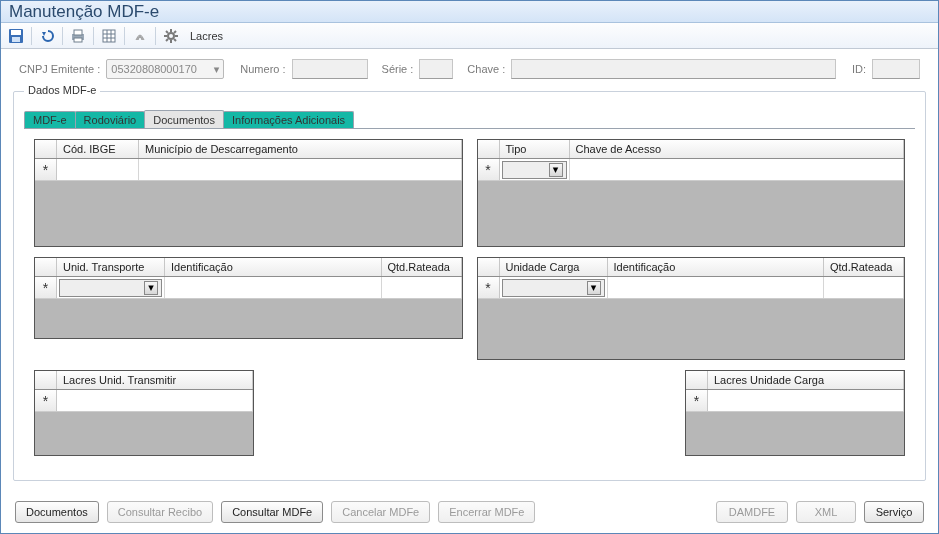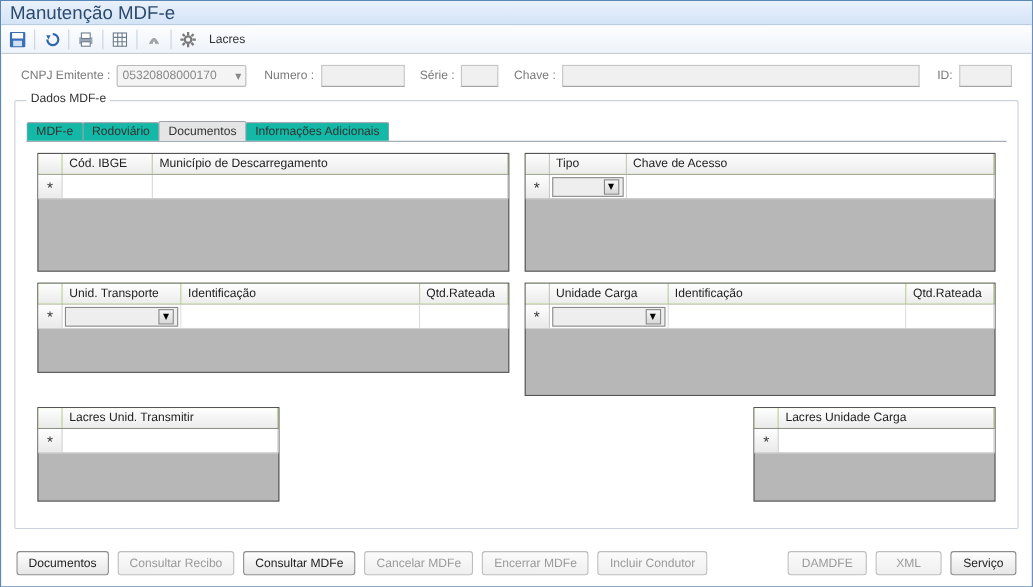--- a/index.html
+++ b/index.html
@@ -266,18 +266,17 @@
 
   </div>
 </div>
 
 <div class="footer">
   <div class="btn">Documentos</div>
   <div class="btn disabled">Consultar Recibo</div>
   <div class="btn">Consultar MDFe</div>
   <div class="btn disabled">Cancelar MDFe</div>
   <div class="btn disabled">Encerrar MDFe</div>
-  <div class="btn disabled">Incluir Condutor</div>
   <div class="spacer"></div>
   <div class="btn disabled" style="width:72px;justify-content:center">DAMDFE</div>
   <div class="btn disabled" style="width:60px;justify-content:center">XML</div>
   <div class="btn" style="width:60px;justify-content:center">Serviço</div>
 </div>
 
 </body></html>

